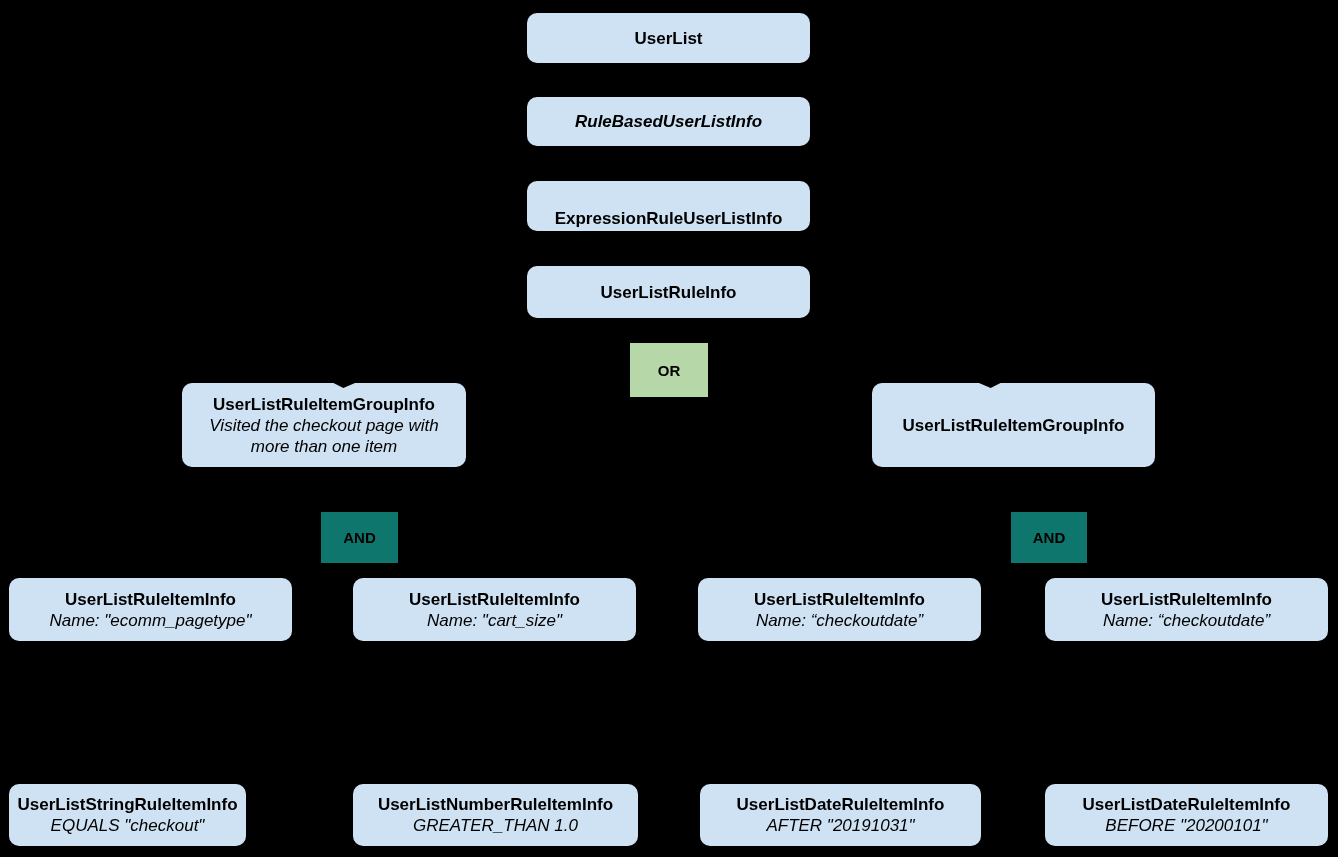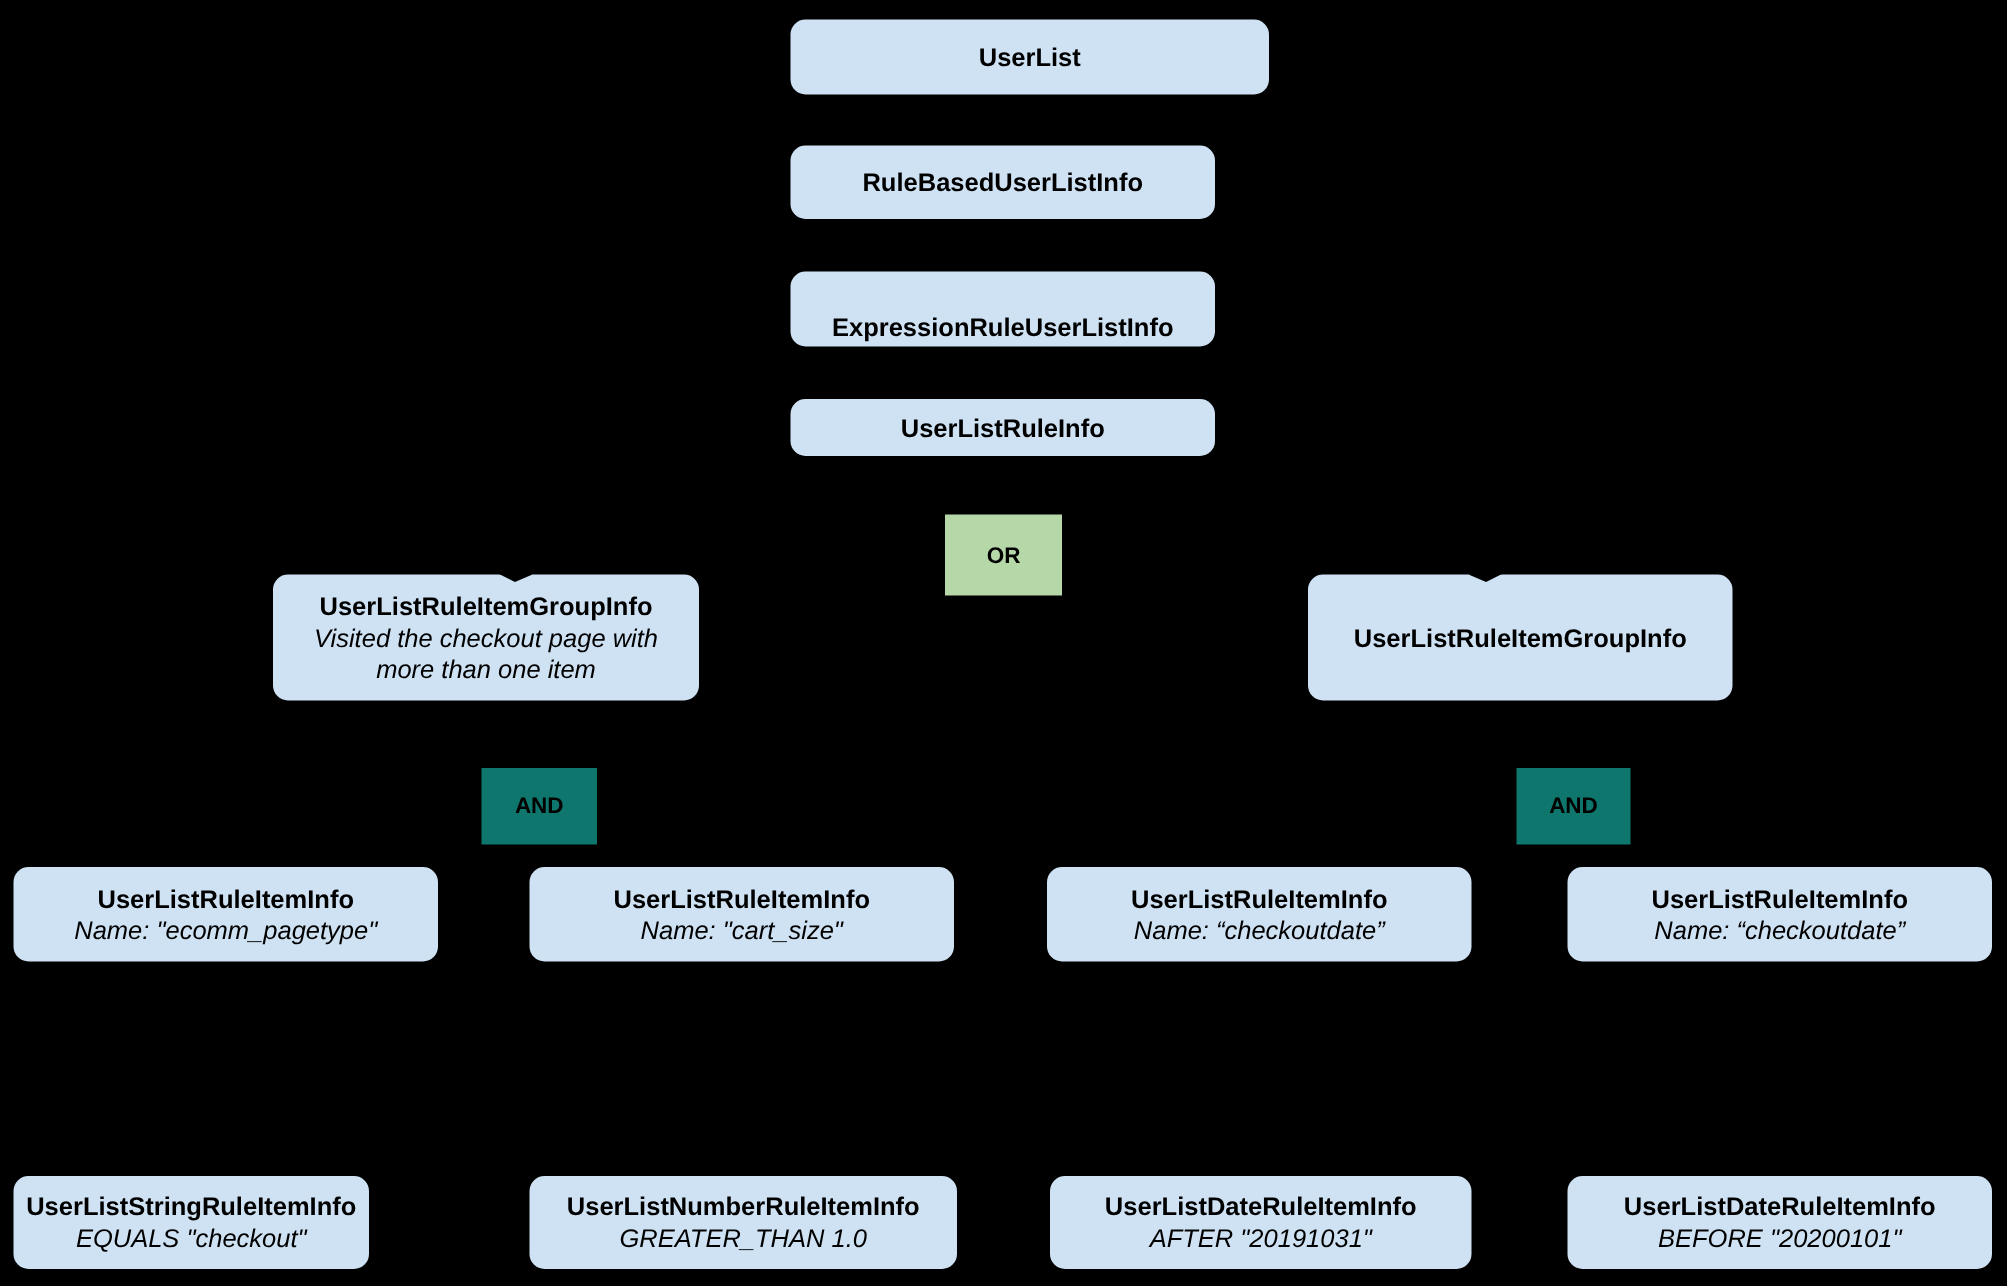--- a/index.html
+++ b/index.html
@@ -56,33 +56,33 @@
     height: 11px;
   }
   .arrowhead-left  { clip-path: polygon(0 0, 100% 55%, 55% 100%, 0 35%); }
   .arrowhead-right { clip-path: polygon(100% 0, 0 55%, 45% 100%, 100% 35%); }
 </style>
 </head>
 <body>
 
 <div class="canvas">
 
-  <div class="node" style="left:527px; top:13px; width:319px; height:50px;">
+  <div class="node" style="left:527px; top:13px; width:283px; height:50px;">
     <div class="title">UserList</div>
   </div>
 
-  <div class="node" style="left:527px; top:97px; width:283px; height:49px;">
+  <div class="node" style="left:527px; top:97px; width:283px; height:49px;font-style:italic;">
     <div class="title">RuleBasedUserListInfo</div>
   </div>
 
   <div class="node" style="left:527px; top:181px; width:283px; height:50px;justify-content:flex-end;">
     <div class="title">ExpressionRuleUserListInfo</div>
   </div>
 
-  <div class="node" style="left:527px; top:266px; width:283px; height:38px;">
+  <div class="node" style="left:527px; top:266px; width:283px; height:52px;">
     <div class="title">UserListRuleInfo</div>
   </div>
 
   <div class="op op-or" style="left:630px; top:343px; width:78px; height:54px;">OR</div>
 
   <div class="node" style="left:182px; top:383px; width:284px; height:84px;">
     <div class="title">UserListRuleItemGroupInfo</div>
     <div class="desc">Visited the checkout page with more than one item</div>
   </div>
 

